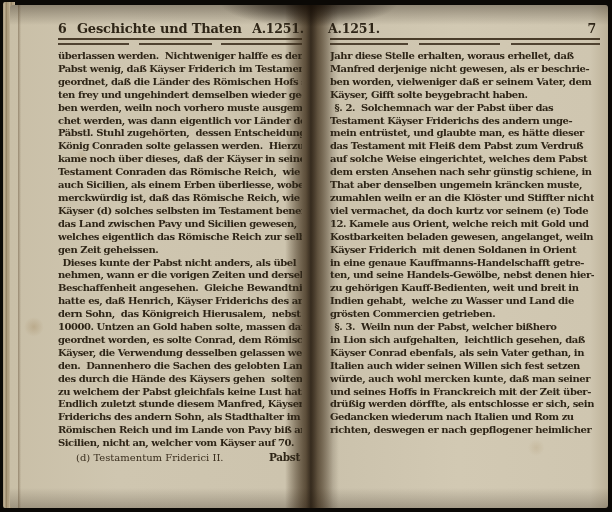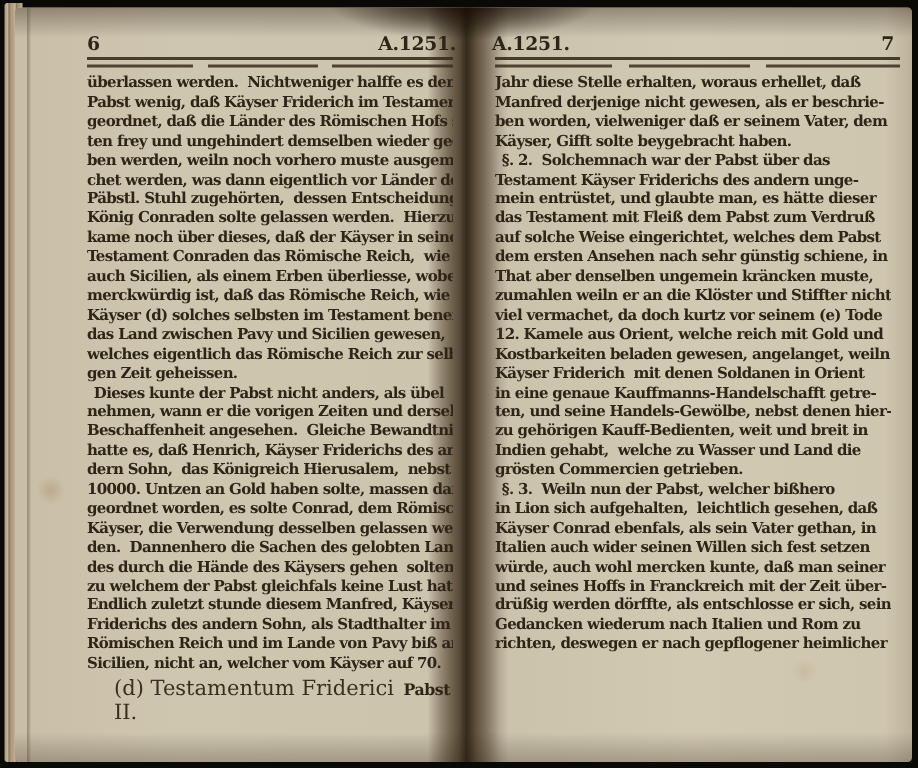--- a/index.html
+++ b/index.html
@@ -83,35 +83,36 @@
   }
   .sig-mark{position:absolute;left:50%;transform:translateX(-50%);}
   .sig-row .catchword{position:absolute;right:0;}
   .foot-row{
     display:flex;justify-content:space-between;align-items:baseline;
     margin:1px 10px 0 8px;
   }
   #page-left .foot-row{margin-left:52px;}
   #page-right .foot-row{margin-left:20px;margin-top:4px;}
   .footnote{
-    font-weight:normal;font-size:14px;letter-spacing:0;
+    font-weight:normal;font-size:10px;letter-spacing:0;
     color:#3a2e1e;
   }
   .catchword{font-weight:bold;font-size:10.5px;letter-spacing:-.3px;}
 </style>
 </head>
 <body>
 
 <div id="photo">
   <div id="fore-edge"></div>
   <div id="spread">
 
     <div class="page" id="page-left">
       <div class="page-header">
         <span>6</span>
+        <span class="hdr-title">Geschichte und Thaten</span>
         <span>A.1251.</span>
       </div>
       <div class="rule-top"></div>
       <div class="rule-bottom"></div>
       <div class="body-text"><div class="line">überlassen werden.  Nichtweniger halffe es dem</div><div class="line">Pabst wenig, daß Käyser Friderich im Testament</div><div class="line">geordnet, daß die Länder des Römischen Hofs sol-</div><div class="line">ten frey und ungehindert demselben wieder gege-</div><div class="line">ben werden, weiln noch vorhero muste ausgema-</div><div class="line">chet werden, was dann eigentlich vor Länder dem</div><div class="line">Päbstl. Stuhl zugehörten,  dessen Entscheidung</div><div class="line">König Conraden solte gelassen werden.  Hierzu</div><div class="line">kame noch über dieses, daß der Käyser in seinem</div><div class="line">Testament Conraden das Römische Reich,  wie</div><div class="line">auch Sicilien, als einem Erben überliesse, wobey</div><div class="line">merckwürdig ist, daß das Römische Reich, wie der</div><div class="line">Käyser (d) solches selbsten im Testament benennet,</div><div class="line">das Land zwischen Pavy und Sicilien gewesen,</div><div class="line">welches eigentlich das Römische Reich zur selbi-</div><div class="line">gen Zeit geheissen.</div><div class="line"> Dieses kunte der Pabst nicht anders, als übel</div><div class="line">nehmen, wann er die vorigen Zeiten und derselben</div><div class="line">Beschaffenheit angesehen.  Gleiche Bewandtniß</div><div class="line">hatte es, daß Henrich, Käyser Friderichs des an-</div><div class="line">dern Sohn,  das Königreich Hierusalem,  nebst</div><div class="line">10000. Untzen an Gold haben solte, massen darbey</div><div class="line">geordnet worden, es solte Conrad, dem Römischen</div><div class="line">Käyser, die Verwendung desselben gelassen wer-</div><div class="line">den.  Dannenhero die Sachen des gelobten Lan-</div><div class="line">des durch die Hände des Käysers gehen  solten,</div><div class="line">zu welchem der Pabst gleichfals keine Lust hatte.</div><div class="line">Endlich zuletzt stunde diesem Manfred, Käyser</div><div class="line">Friderichs des andern Sohn, als Stadthalter im</div><div class="line">Römischen Reich und im Lande von Pavy biß an</div><div class="line">Sicilien, nicht an, welcher vom Käyser auf 70.</div></div>
       <div class="foot-row">
         <span class="footnote">(d) Testamentum Friderici II.</span>
         <span class="catchword">Pabst</span>
       </div>
     </div>

